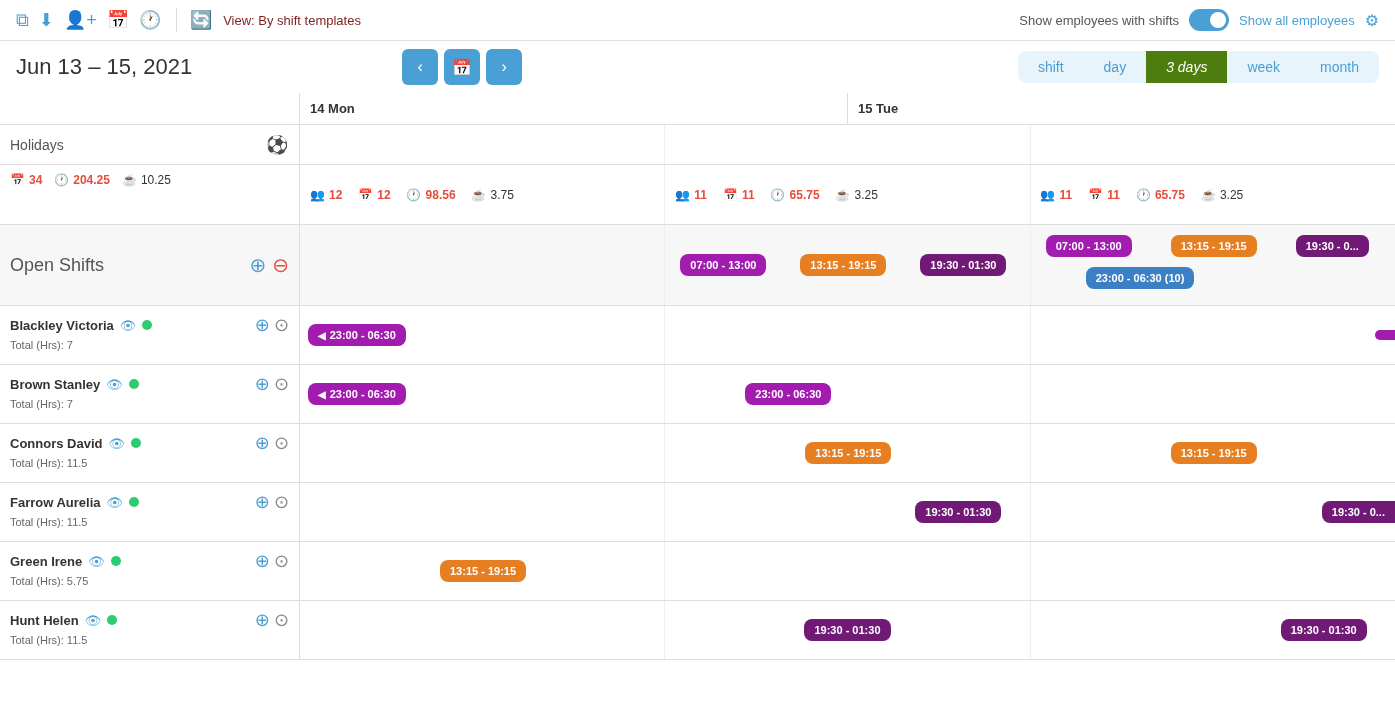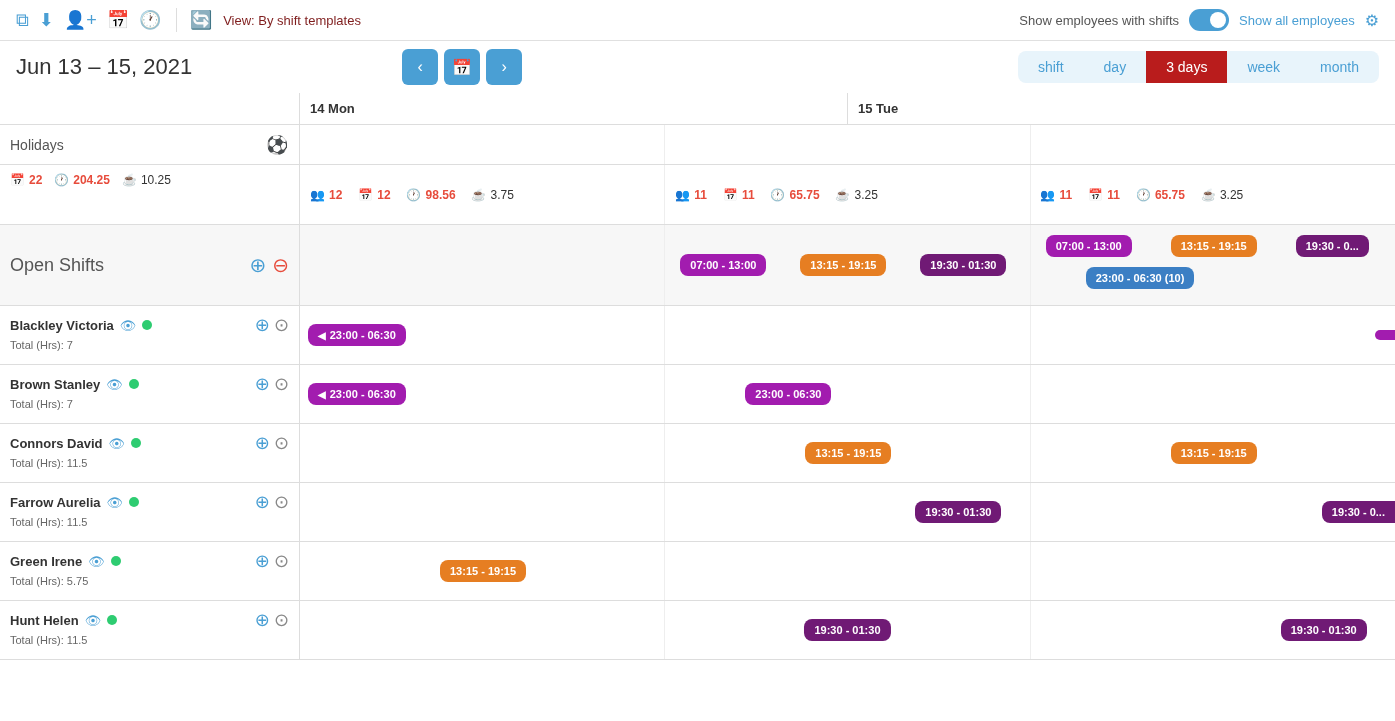--- a/index.html
+++ b/index.html
@@ -42,21 +42,21 @@
     .cal-btn {
       background: #4a9fd4; color: #fff; border: none; border-radius: 6px;
       width: 36px; height: 36px; cursor: pointer; font-size: 16px;
       display: flex; align-items: center; justify-content: center;
     }
     .view-buttons { margin-left: auto; display: flex; gap: 0; }
     .view-btn {
       background: #e8f4fb; color: #4a9fd4; border: none;
       padding: 8px 20px; cursor: pointer; font-size: 14px;
     }
-    .view-btn.active { background: #b91c1c; color: #fff; }
+    .view-btn.active { background: #4d7c0f; color: #fff; font-style: italic; }
     .view-btn:first-child { border-radius: 8px 0 0 8px; }
     .view-btn:last-child { border-radius: 0 8px 8px 0; }
     .holidays-label { font-size: 14px; color: #555; }
     .stats-line { display: flex; gap: 16px; align-items: center; }
     .stat-item { display: flex; align-items: center; gap: 4px; font-size: 12px; }
     .open-shifts-label { font-size: 18px; color: #555; font-weight: 500; }
     .emp-header { display: flex; align-items: center; gap: 6px; }
     .emp-name { font-size: 13px; font-weight: 600; color: #333; }
     .emp-eye { color: #4a9fd4; font-size: 13px; }
     .emp-dot { width: 10px; height: 10px; background: #2ecc71; border-radius: 50%; }
@@ -220,21 +220,21 @@
       <div class="day-col"></div>
       <div class="day-col"></div>
     </div>
   </div>
 
   <div class="stats-main-row">
     <div class="stats-left">
       <div class="stats-line" style="display:flex; gap:12px; align-items:center; flex-wrap:wrap;">
         <span class="stat-item">
           <span style="color:#888;">📅</span>
-          <span class="red">22</span>
+          <span class="red">34</span>
         </span>
         <span class="stat-item">
           <span style="color:#888;">🕐</span>
           <span class="red">204.25</span>
         </span>
         <span class="stat-item">
           <span style="color:#888;">☕</span>
           <span class="blk">10.25</span>
         </span>
       </div>

